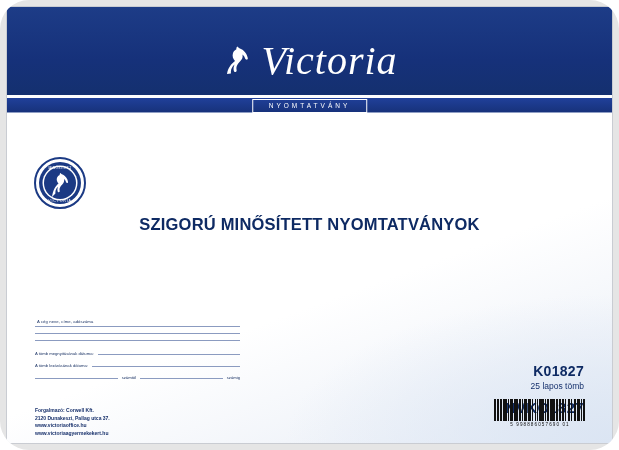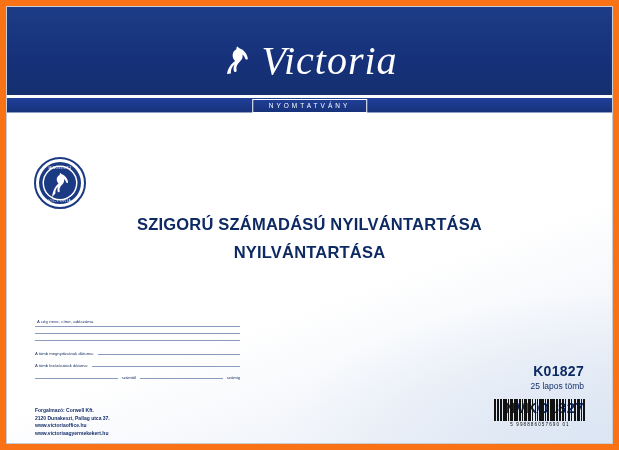--- a/index.html
+++ b/index.html
@@ -7,22 +7,23 @@
     padding: 0;
     background: #ffffff;
   }
   body {
     font-family: "Liberation Sans", sans-serif;
   }
   #page {
     position: relative;
     width: 619px;
     height: 450px;
-    background: #f97316;
+    background: #e5e5e5;
     overflow: hidden;
+    border-radius: 29px;
   }
   
   .sheet {
     position: absolute;
     left: 6px;
     top: 6px;
     width: 607px;
     height: 438px;
     background: #ffffff;
     border: 1px solid #c9ccd2;
@@ -292,22 +293,21 @@
         <circle cx="26" cy="26" r="21" fill="#1b3a84"></circle>
         <circle cx="26" cy="26" r="17.5" fill="#ffffff"></circle>
         <circle cx="26" cy="26" r="16" fill="#1b3a84"></circle>
         <path fill="#ffffff" d="M18 40 C19 33 21.5 29 24.5 26.5 C23 25 22.3 22.8 23 20.8 C23.5 19.4 24.6 18.4 25.7 17.9 C25.6 17 25.9 16.3 26.6 16 C26.9 16.6 27.3 17.1 27.9 17.3 C29.6 17.9 31 19 32.2 20.5 C33.2 21.9 33.8 23.2 34 24.7 C34.1 25.6 33.6 26.2 32.8 25.9 C32.2 25.7 31.9 25.2 31.8 24.6 C31.5 23.5 30.9 22.7 30 22.1 C30.4 23.4 30.2 24.8 29.4 26 C28.5 27.5 27.2 28.4 26.3 29.9 C25.5 31.1 25.4 32.4 25.7 33.8 C25.8 34.5 25.5 35.1 24.9 35.2 C24.3 35.4 23.7 35 23.6 34.3 C23.2 32.7 23.4 31 24.2 29.5 C23 30.6 22.1 31.9 21.6 33.4 C21.4 34.3 21.3 35.3 21.4 36.4 z"></path>
         <text x="26" y="11.5" fill="#ffffff" font-size="3.3" font-family="Liberation Sans, sans-serif" text-anchor="middle" letter-spacing="0.3">MINŐSÍTETT</text>
         <text x="26" y="45" fill="#ffffff" font-size="3.6" font-family="Liberation Sans, sans-serif" text-anchor="middle" letter-spacing="0.8">VICTORIA</text>
       </svg>
     </div>
 
     <div class="title">
-      <span>SZIGORÚ SZÁMADÁSÚ NYILVÁNTARTÁSA</span>
-      <span class="l2">NYILVÁNTARTÁSA</span>
+      <span>SZIGORÚ MINŐSÍTETT NYOMTATVÁNYOK</span>
     </div>
 
     <div class="form">
       <div class="micro">A cég neve, címe, adószáma</div>
       <div class="rule short"></div>
       <div class="rule short"></div>
       <div class="rule short"></div>
 
       <div class="inline-row rule-gap">
         <span class="lbl">A tömb megnyitásának dátuma:</span>

